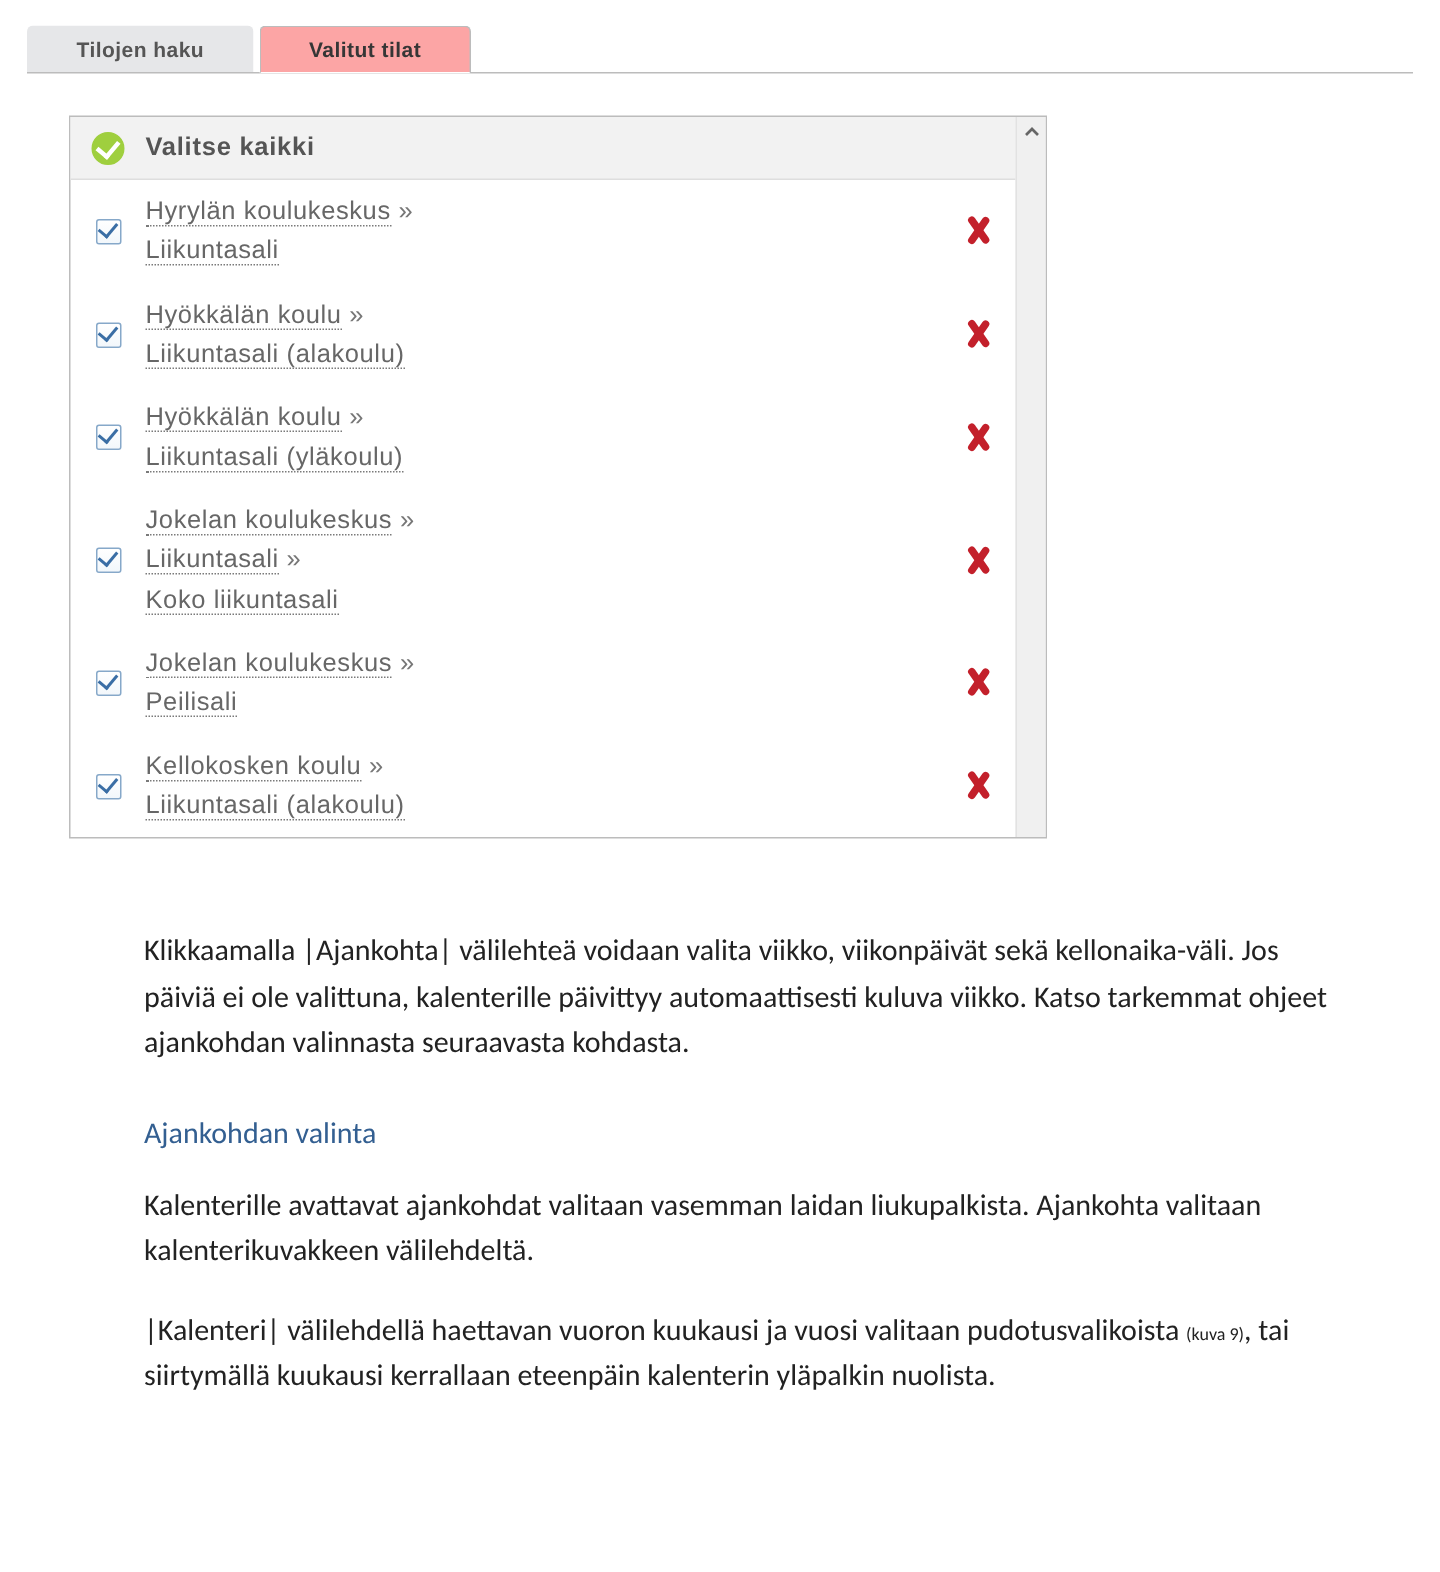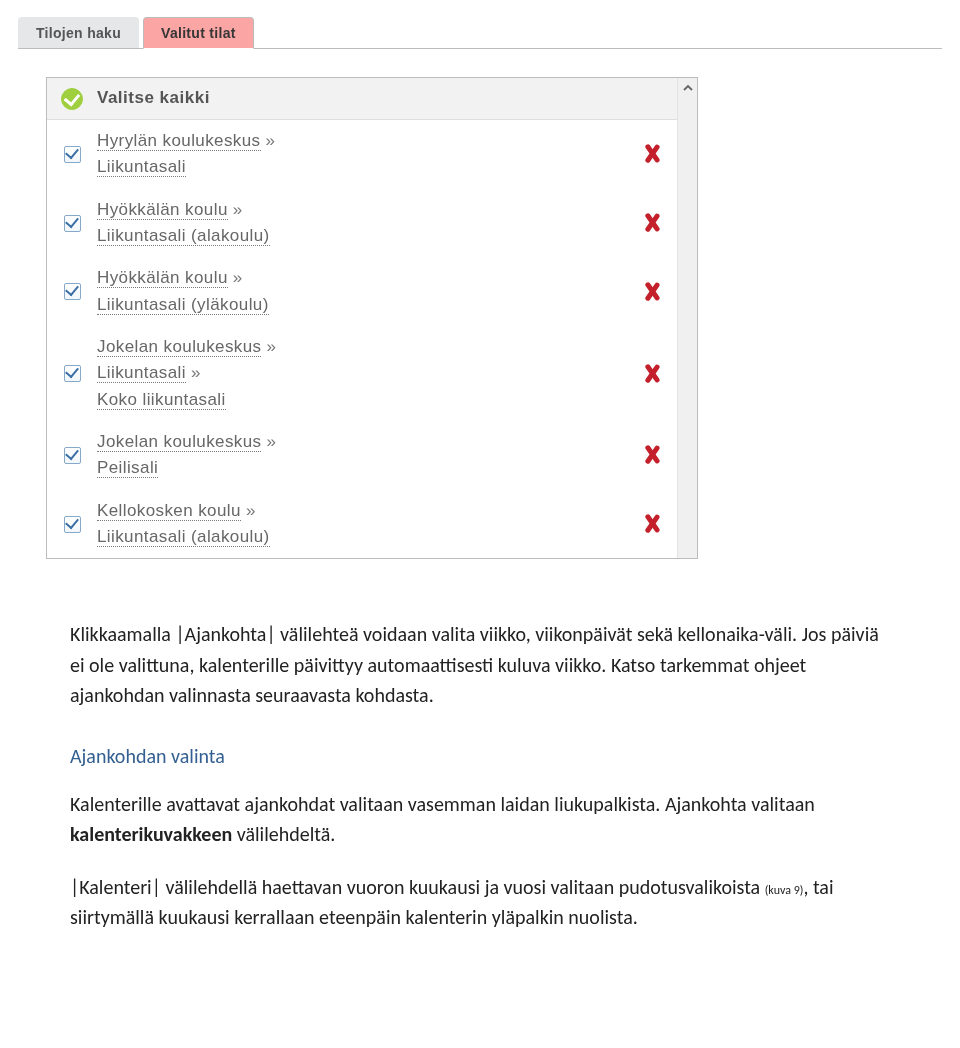--- a/index.html
+++ b/index.html
@@ -13,21 +13,21 @@
       padding: 12px 18px 0 18px;
     }
     
     .tabs {
       display: flex;
       align-items: flex-end;
       height: 36px;
       position: relative;
     }
     .tab {
-      padding: 7px 17px;
+      padding: 7px 32px;
       font-size: 14px;
       font-weight: 700;
       font-family: Verdana, Geneva, sans-serif;
       letter-spacing: 0.3px;
       cursor: pointer;
       border: 1px solid transparent;
       border-bottom: none;
       position: relative;
       color: #555;
     }
@@ -186,34 +186,34 @@
       justify-content: center;
       color: #666;
       font-size: 10px;
       cursor: pointer;
       user-select: none;
     }
     .scroll-space { flex: 1; }
 
     
     .doc {
-      padding: 60px 70px 40px 70px;
+      padding: 60px 70px 40px 96px;
       font-size: 20px;
       line-height: 1.52;
       color: #222;
     }
     .doc p { margin-bottom: 22px; }
     .doc .h2 {
       color: #335f91;
       font-size: 20px;
       margin: 30px 0 18px 0;
       font-weight: 400;
     }
     .doc .small { font-size: 12px; }
-    .doc strong { font-weight: 700; }
+    .doc strong { font-weight: 400; }
   </style>
 </head>
 <body>
 
 <div class="screenshot-area">
   <div class="tabs">
     <div class="tab inactive">Tilojen haku</div>
     <div class="tab active">Valitut tilat</div>
   </div>
   <div class="panel-wrapper">

